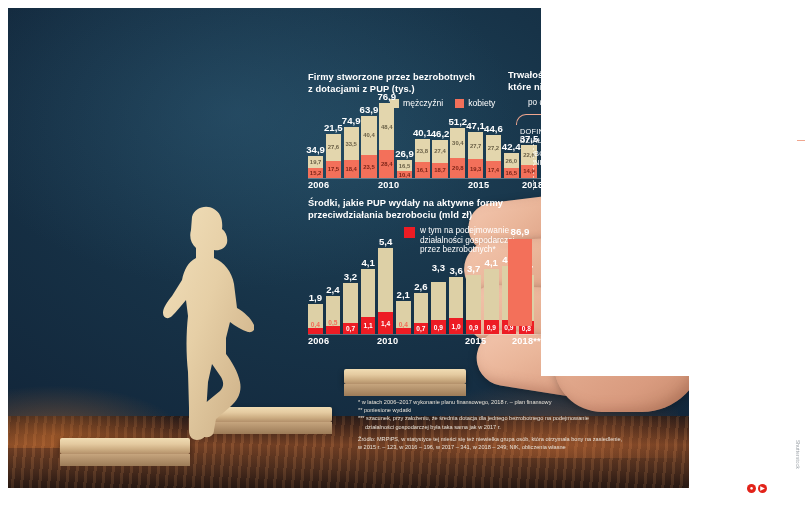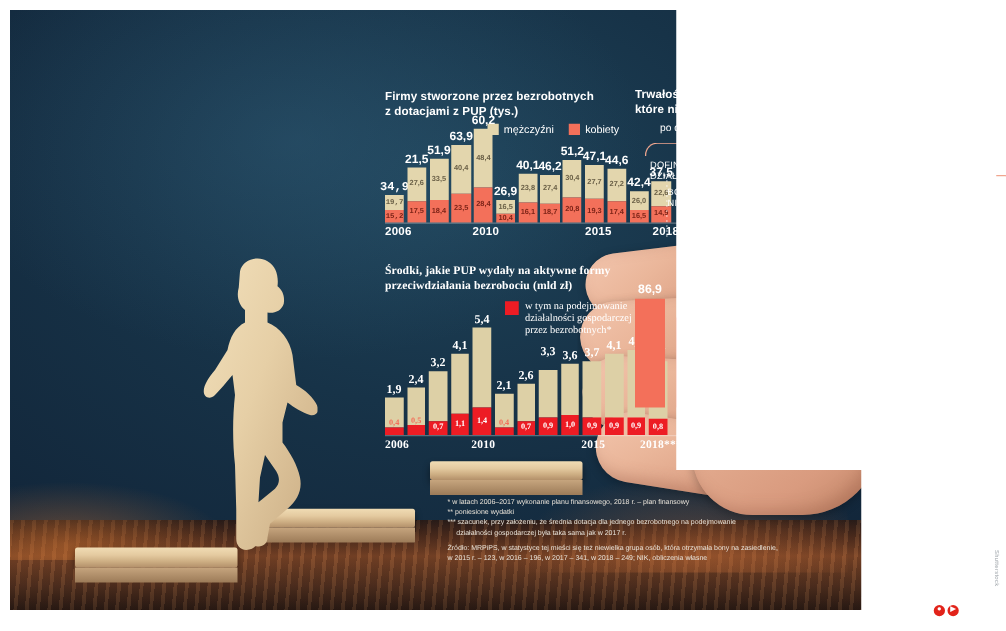--- a/index.html
+++ b/index.html
@@ -57,21 +57,21 @@
   .tot{position:absolute;left:50%;transform:translateX(-50%);bottom:100%;margin-bottom:1px;
        color:#fff;font-weight:bold;font-size:9.6px;white-space:nowrap;}
   .inner{position:absolute;left:50%;top:50%;transform:translate(-50%,-50%);
        font-size:5.9px;font-weight:bold;white-space:nowrap;}
   .inner.m{color:#6a6047;}
   .inner.k{color:#7d2418;}
   .axis1{position:absolute;left:0;bottom:0;width:244px;height:14px;}
   .yr{position:absolute;color:#ffffff;font-size:9.2px;font-weight:bold;letter-spacing:.2px;}
   .axisline{position:absolute;left:0;bottom:15px;width:244px;height:1px;background:rgba(255,255,255,.30);}
 
-  .c2{position:absolute;left:308px;top:212px;width:240px;height:152px;font-family:Liberation Serif, serif;}
+  .c2{position:absolute;left:308px;top:198px;width:240px;height:152px;}
   .c2 .bars{position:absolute;left:0;bottom:16px;width:240px;height:92px;display:flex;align-items:flex-end;gap:3px;}
   .bar2{position:relative;width:14.6px;display:flex;flex-direction:column;justify-content:flex-end;}
   .seg-t{background:#ddd0a6;}
   .seg-r{background:#ed1c24;position:relative;}
   .tot2{position:absolute;left:50%;transform:translateX(-50%);bottom:100%;margin-bottom:1px;
        color:#fff;font-weight:bold;font-size:9.6px;white-space:nowrap;}
   .inner2{position:absolute;left:50%;top:50%;transform:translate(-50%,-50%);
        color:#ffffff;font-size:6.6px;font-weight:bold;white-space:nowrap;}
   .inner2.out{top:auto;bottom:100%;transform:translate(-50%,0);color:#f3705a;margin-bottom:0px;}
 
@@ -163,58 +163,58 @@
       <div>z dotacjami  z PUP (tys.)</div>
     </div>
     <div class="legend" style="position:absolute;left:82px;top:26px;">
       <span class="sw" style="background:#e3d6ad"></span>
       <span class="legend-label">mężczyźni</span>
       <span class="sw" style="background:#f3705a;margin-left:8px"></span>
       <span class="legend-label">kobiety</span>
     </div>
 
     <div class="bars" id="c1bars">
-        <div class="bar1" style="height: 22px; font-family: Liberation Mono, monospace;">
+        <div class="bar1" style="height: 22px;">
           <span class="tot">34,9</span>
           <div class="seg-m" style="height:19.2075px">
             <span class="inner m">19,7</span>
           </div>
           <div class="seg-k" style="height:14.82px">
             <span class="inner k">15,2</span>
           </div>
         </div>
         <div class="bar1" style="height: 43.9725px;">
           <span class="tot">21,5</span>
           <div class="seg-m" style="height:26.910000000000004px">
             <span class="inner m">27,6</span>
           </div>
           <div class="seg-k" style="height:17.0625px">
             <span class="inner k">17,5</span>
           </div>
         </div>
         <div class="bar1" style="height: 50.6025px;">
-          <span class="tot">51,9</span>
+          <span class="tot">74,9</span>
           <div class="seg-m" style="height:32.6625px">
             <span class="inner m">33,5</span>
           </div>
           <div class="seg-k" style="height:17.939999999999998px">
             <span class="inner k">18,4</span>
           </div>
         </div>
         <div class="bar1" style="height: 62.3025px;">
           <span class="tot">63,9</span>
           <div class="seg-m" style="height:39.39px">
             <span class="inner m">40,4</span>
           </div>
           <div class="seg-k" style="height:22.9125px">
             <span class="inner k">23,5</span>
           </div>
         </div>
         <div class="bar1" style="height: 74.9775px;">
-          <span class="tot">60,2</span>
+          <span class="tot">76,9</span>
           <div class="seg-m" style="height:47.19px">
             <span class="inner m">48,4</span>
           </div>
           <div class="seg-k" style="height:27.689999999999998px">
             <span class="inner k">28,4</span>
           </div>
         </div>
         <div class="bar1" style="height: 18px;">
           <span class="tot">26,9</span>
           <div class="seg-m" style="height:16.0875px">

